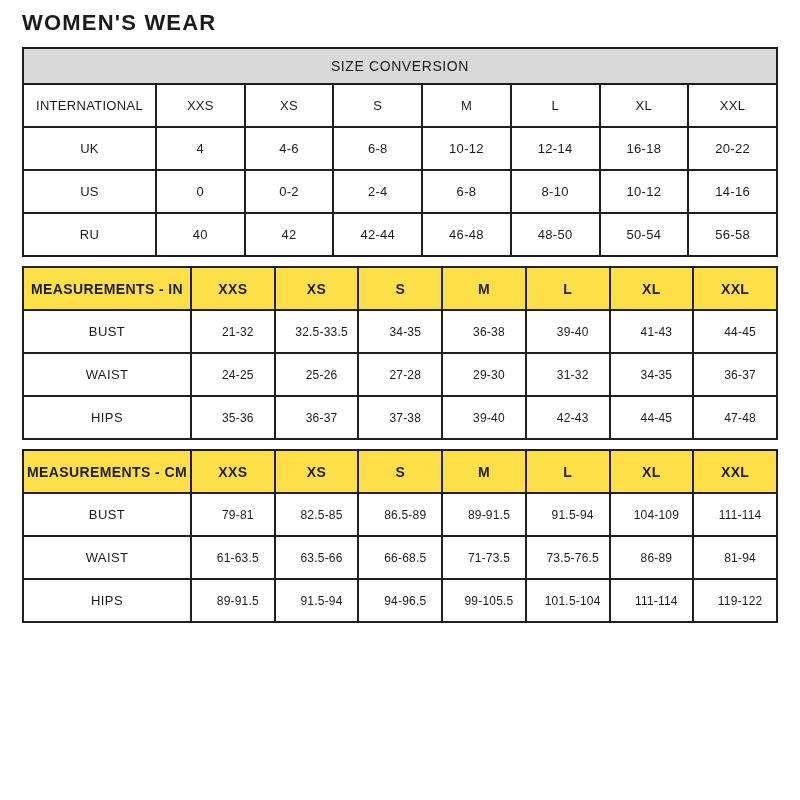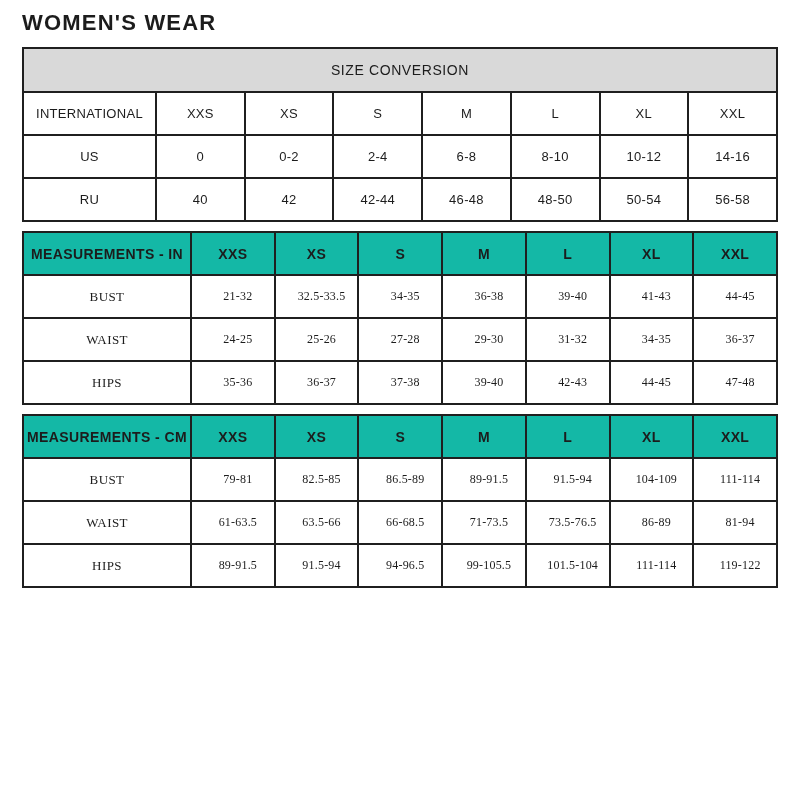--- a/index.html
+++ b/index.html
@@ -33,43 +33,43 @@
     padding: 0 2px;
     font-weight: normal;
     overflow: hidden;
   }
   
   .tbl-conversion .c-label { width: 133px; }
   .tbl-meas .c-label { width: 168px; }
 
   
   .banner {
-    height: 44px;
+    height: 36px;
     background: #d9d9d9;
     font-weight: bold;
     font-size: 14px;
     letter-spacing: 0.6px;
   }
   .tbl-conversion tbody th,
   .tbl-conversion tbody td {
     height: 43px;
     font-size: 13px;
     letter-spacing: 0.3px;
   }
 
   
   .gray-head th {
     height: 43px;
-    background: #14b8a6;
+    background: #fde047;
     font-weight: bold;
     font-size: 14px;
     letter-spacing: 0.4px;
   }
   .tbl-meas tbody th,
-  .tbl-meas tbody td { height: 43px; font-family: Liberation Serif, serif; }
+  .tbl-meas tbody td { height: 43px; }
   .tbl-meas tbody th.row-label {
     font-size: 13px;
     letter-spacing: 0.4px;
   }
   .tbl-meas tbody td {
     font-size: 12px;
     letter-spacing: 0.2px;
     padding-left: 12px;
   }
 </style>
@@ -93,20 +93,30 @@
     <tbody>
         <tr>
           <th class="row-label">INTERNATIONAL</th>
           <td>XXS</td>
           <td>XS</td>
           <td>S</td>
           <td>M</td>
           <td>L</td>
           <td>XL</td>
           <td>XXL</td>
+        </tr>
+        <tr>
+          <th class="row-label">UK</th>
+          <td>4</td>
+          <td>4-6</td>
+          <td>6-8</td>
+          <td>10-12</td>
+          <td>12-14</td>
+          <td>16-18</td>
+          <td>20-22</td>
         </tr>
         <tr>
           <th class="row-label">US</th>
           <td>0</td>
           <td>0-2</td>
           <td>2-4</td>
           <td>6-8</td>
           <td>8-10</td>
           <td>10-12</td>
           <td>14-16</td>

